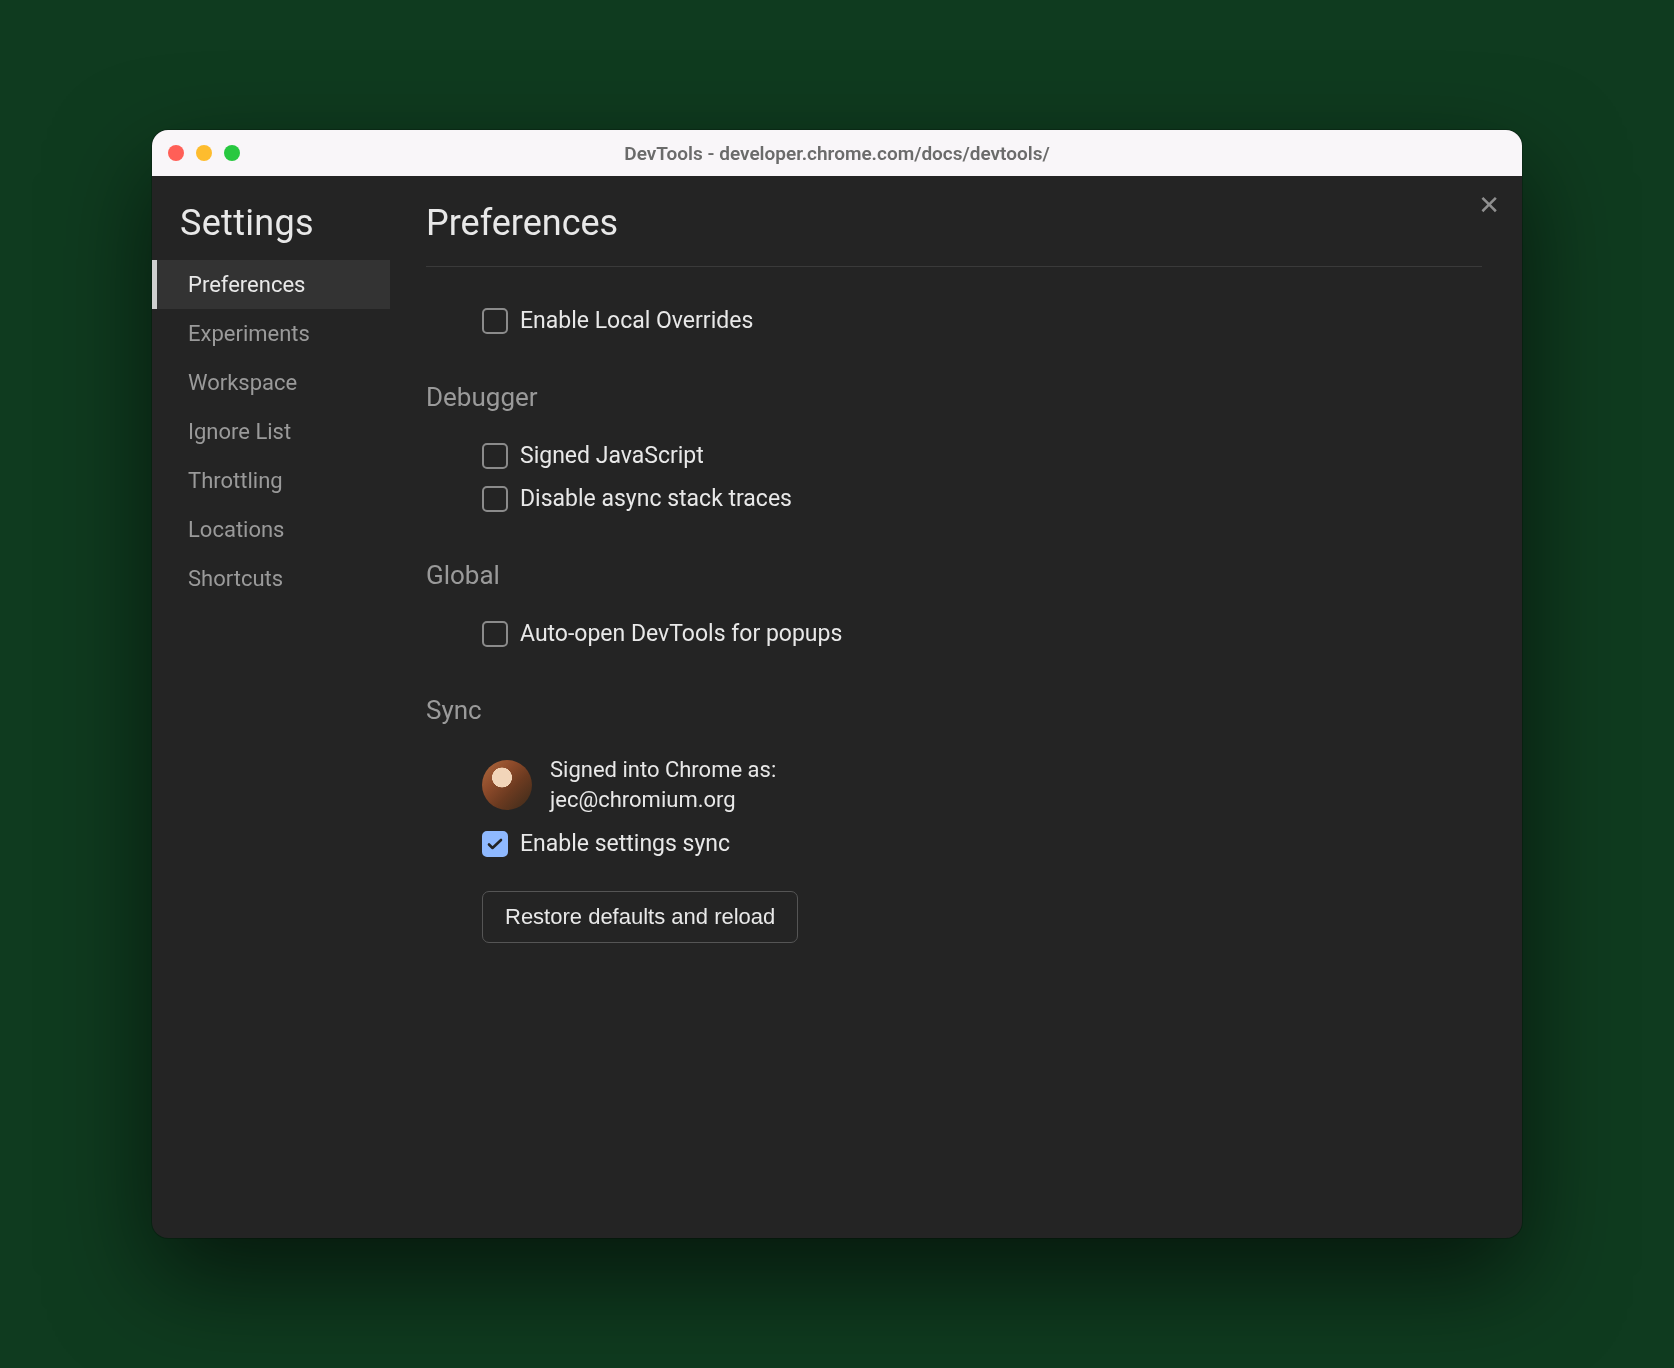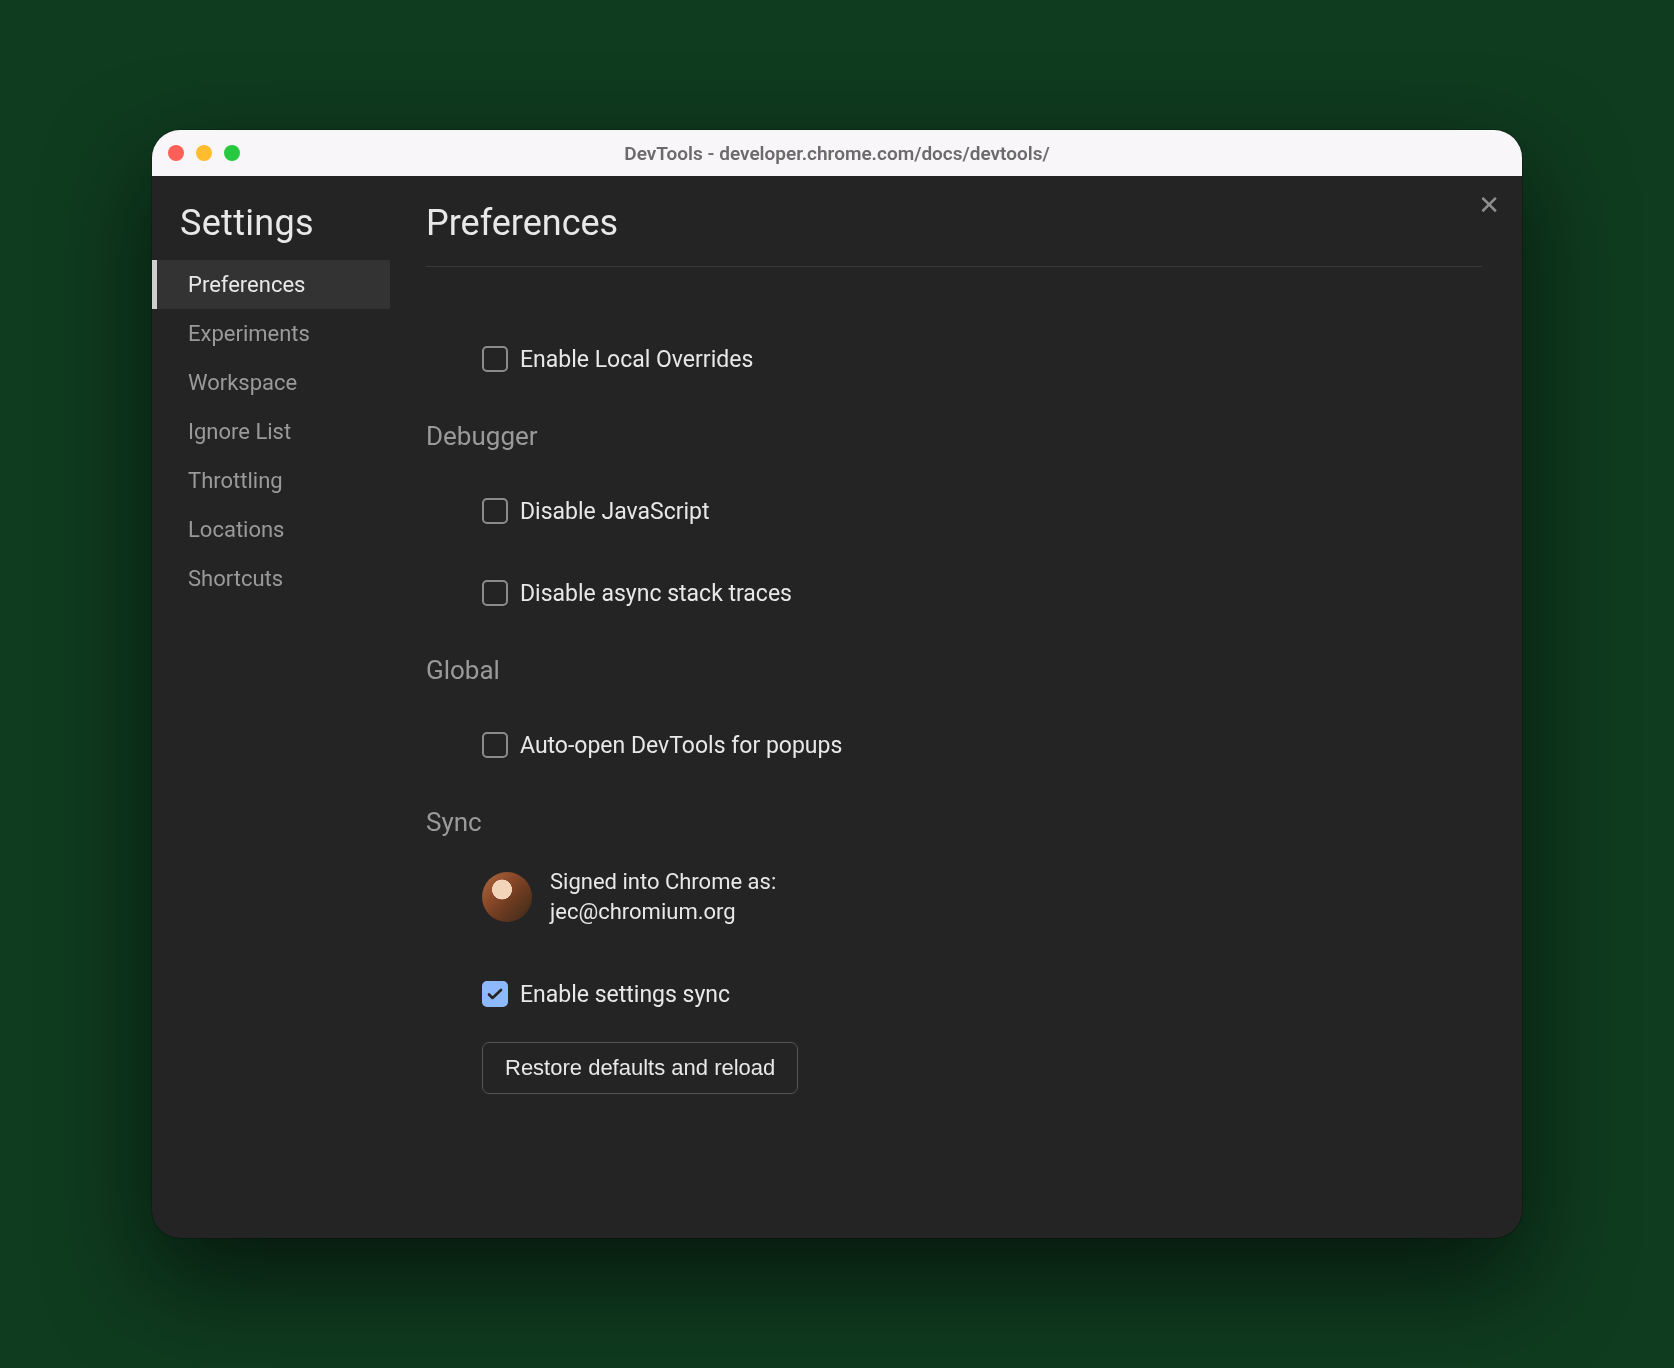--- a/index.html
+++ b/index.html
@@ -25,21 +25,21 @@
     align-items:center;
     justify-content:center;
     min-height:1368px;
     width:1674px;
     box-sizing:border-box;
   }
   .window{
     width:1370px;
     height:1108px;
     background:var(--window-bg);
-    border-radius:28px;
+    border-radius:16px;
     overflow:hidden;
     box-shadow:0 40px 100px rgba(0,0,0,0.6),0 0 0 1px rgba(0,0,0,0.2);
     display:flex;
     flex-direction:column;
   }
   .titlebar{
     background:var(--titlebar-bg);
     height:46px;
     display:flex;
     align-items:center;
@@ -92,22 +92,22 @@
   .scroll-area::-webkit-scrollbar{width:14px;}
   .scroll-area::-webkit-scrollbar-track{background:transparent;}
   .scroll-area::-webkit-scrollbar-thumb{
     background:var(--scrollbar-thumb);border-radius:7px;
   }
   .section-h{
     color:var(--text-dim);font-size:26px;font-weight:400;margin:40px 0 22px 0;
   }
   .section-h:first-child{margin-top:0;}
   .opt-row{
-    display:flex;align-items:flex-start;gap:12px;padding:8px 0 8px 56px;
-    color:var(--text-main);font-size:23px;margin-top:39px;
+    display:flex;align-items:flex-end;gap:12px;padding:8px 0 8px 56px;
+    color:var(--text-main);font-size:23px;
   }
   .opt-row.first-section{padding-top:0;}
   .cb{
     width:22px;height:22px;border:2px solid var(--checkbox-border);
     border-radius:5px;background:transparent;flex-shrink:0;
     display:flex;align-items:center;justify-content:center;cursor:pointer;
   }
   .cb.checked{
     background:var(--checkbox-checked);border-color:var(--checkbox-checked);
   }
@@ -188,21 +188,21 @@
           </span>
           <span>Enable Local Overrides</span>
         </div>
 
         
         <div class="section-h">Debugger</div>
         <div class="opt-row">
           <span class="cb">
             
           </span>
-          <span>Disable JavaScript</span>
+          <span>Signed JavaScript</span>
         </div>
         <div class="opt-row">
           <span class="cb">
             
           </span>
           <span>Disable async stack traces</span>
         </div>
 
         
         <div class="section-h">Global</div>

